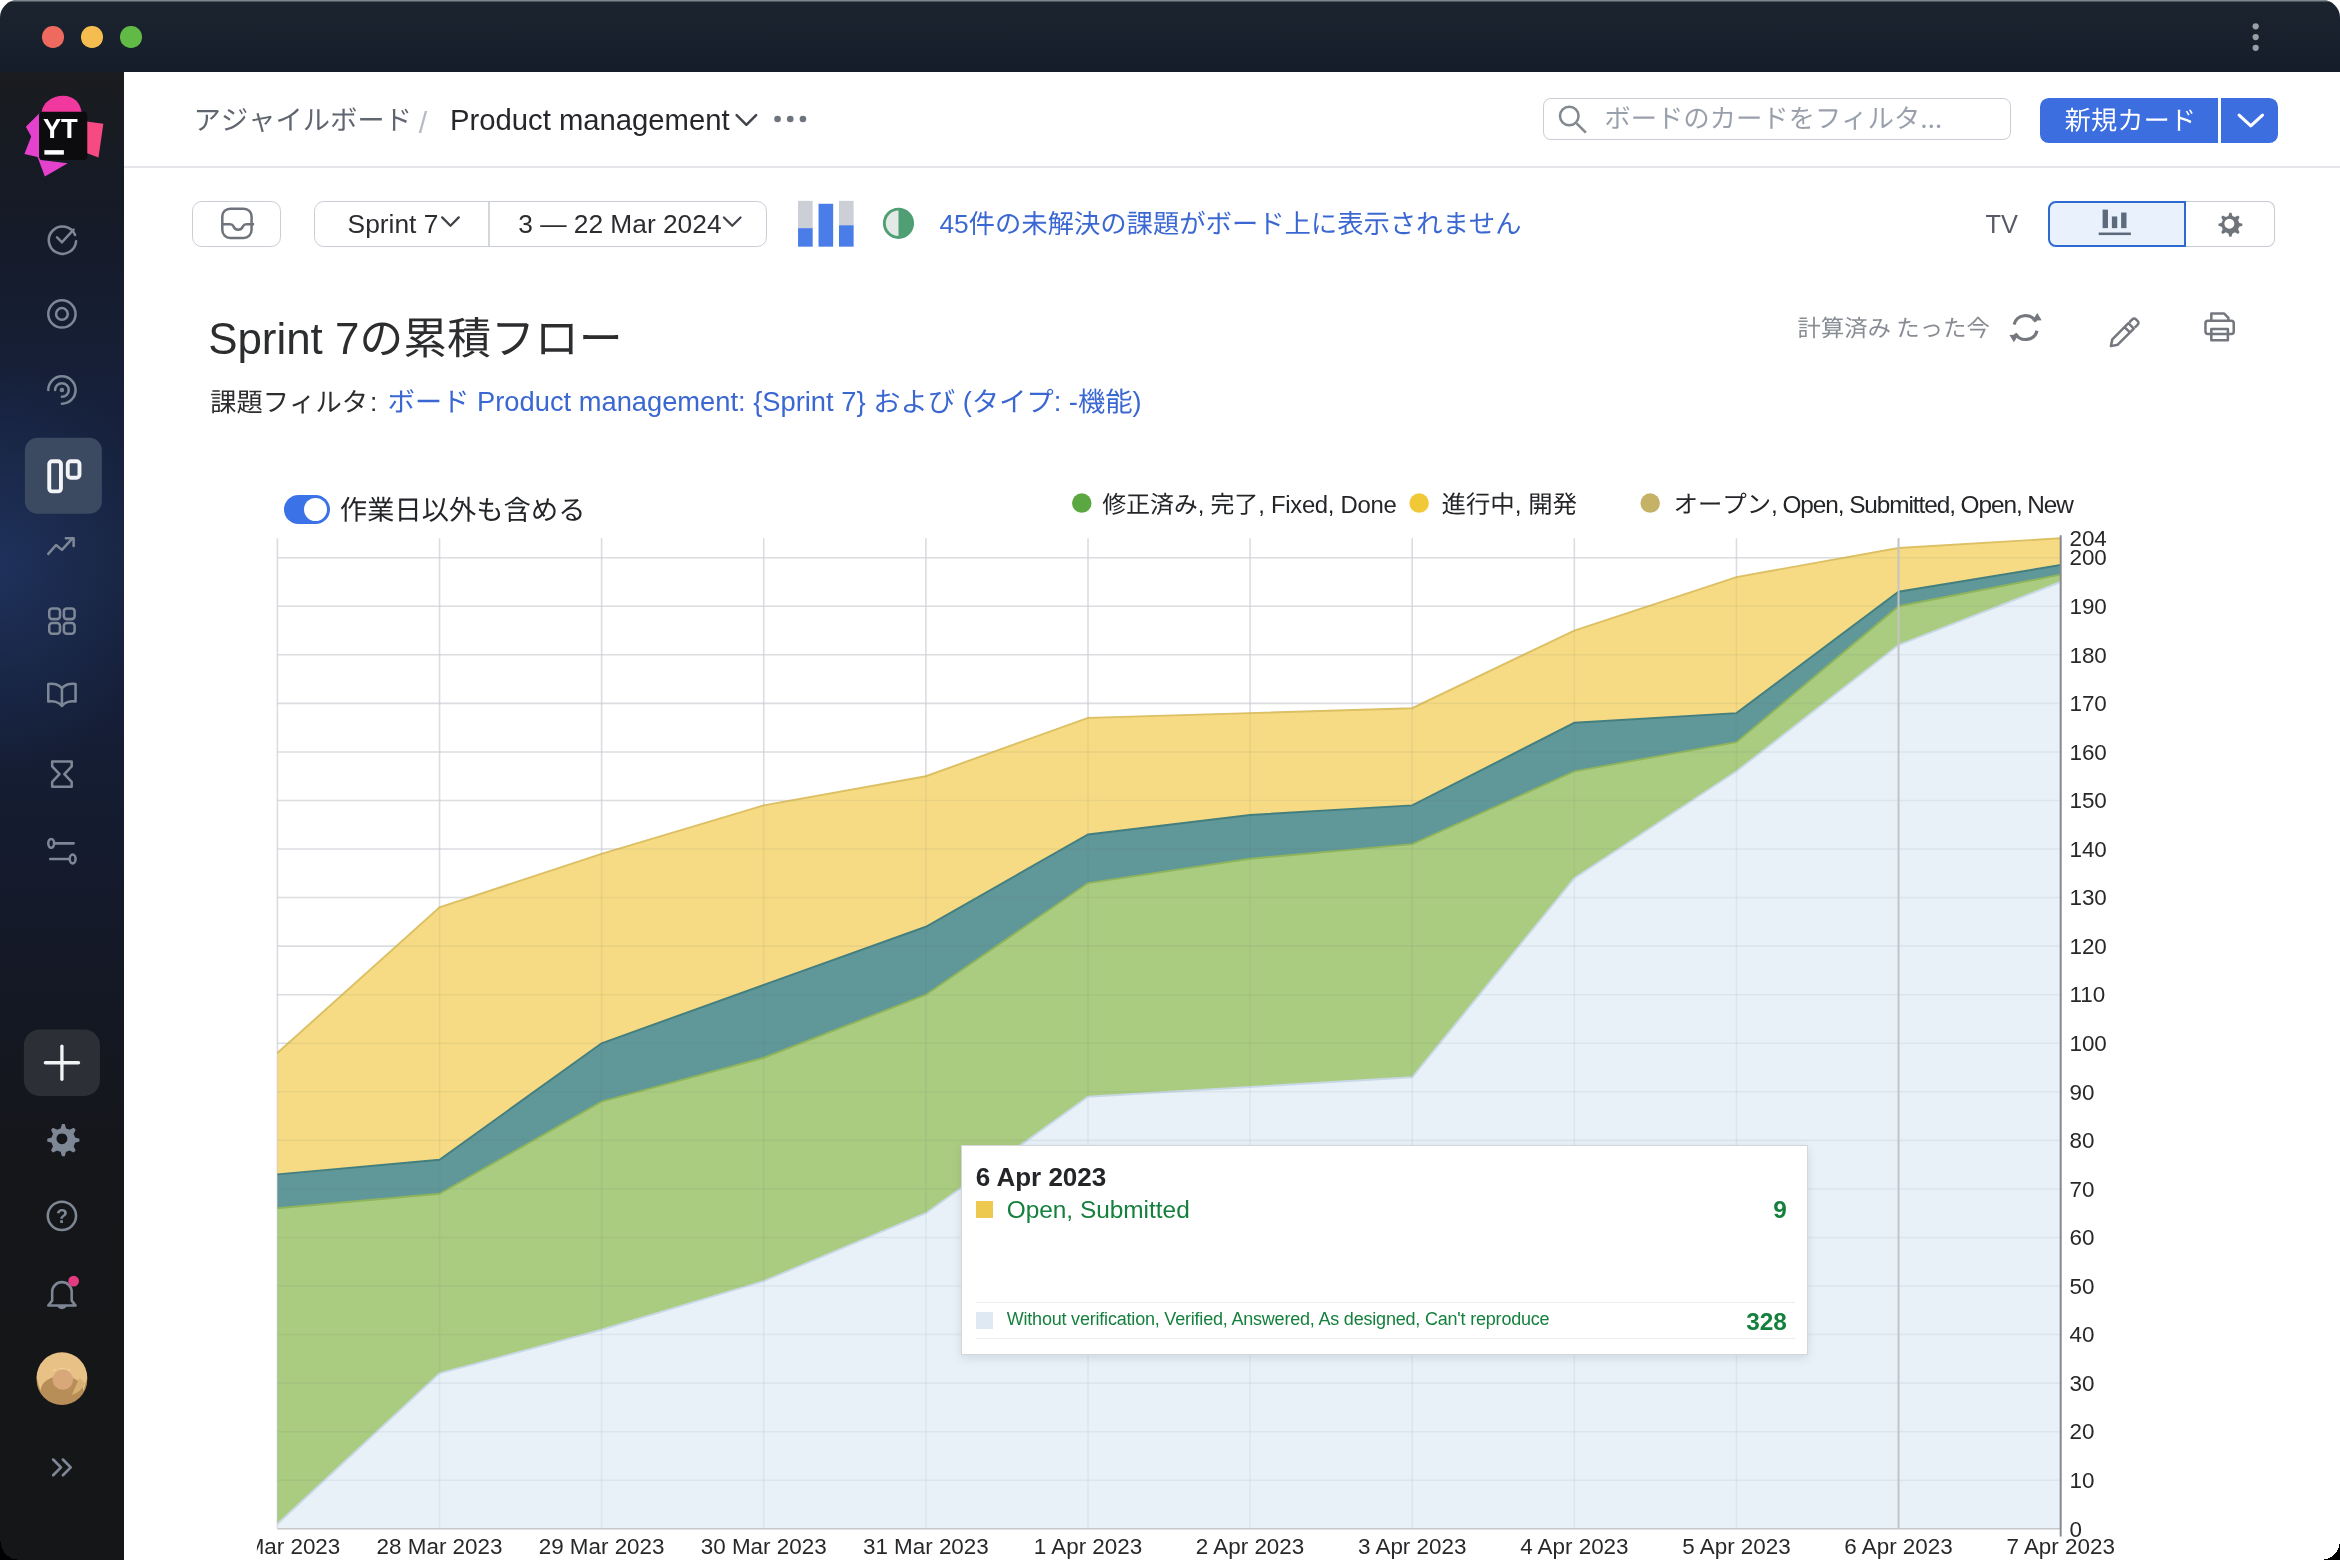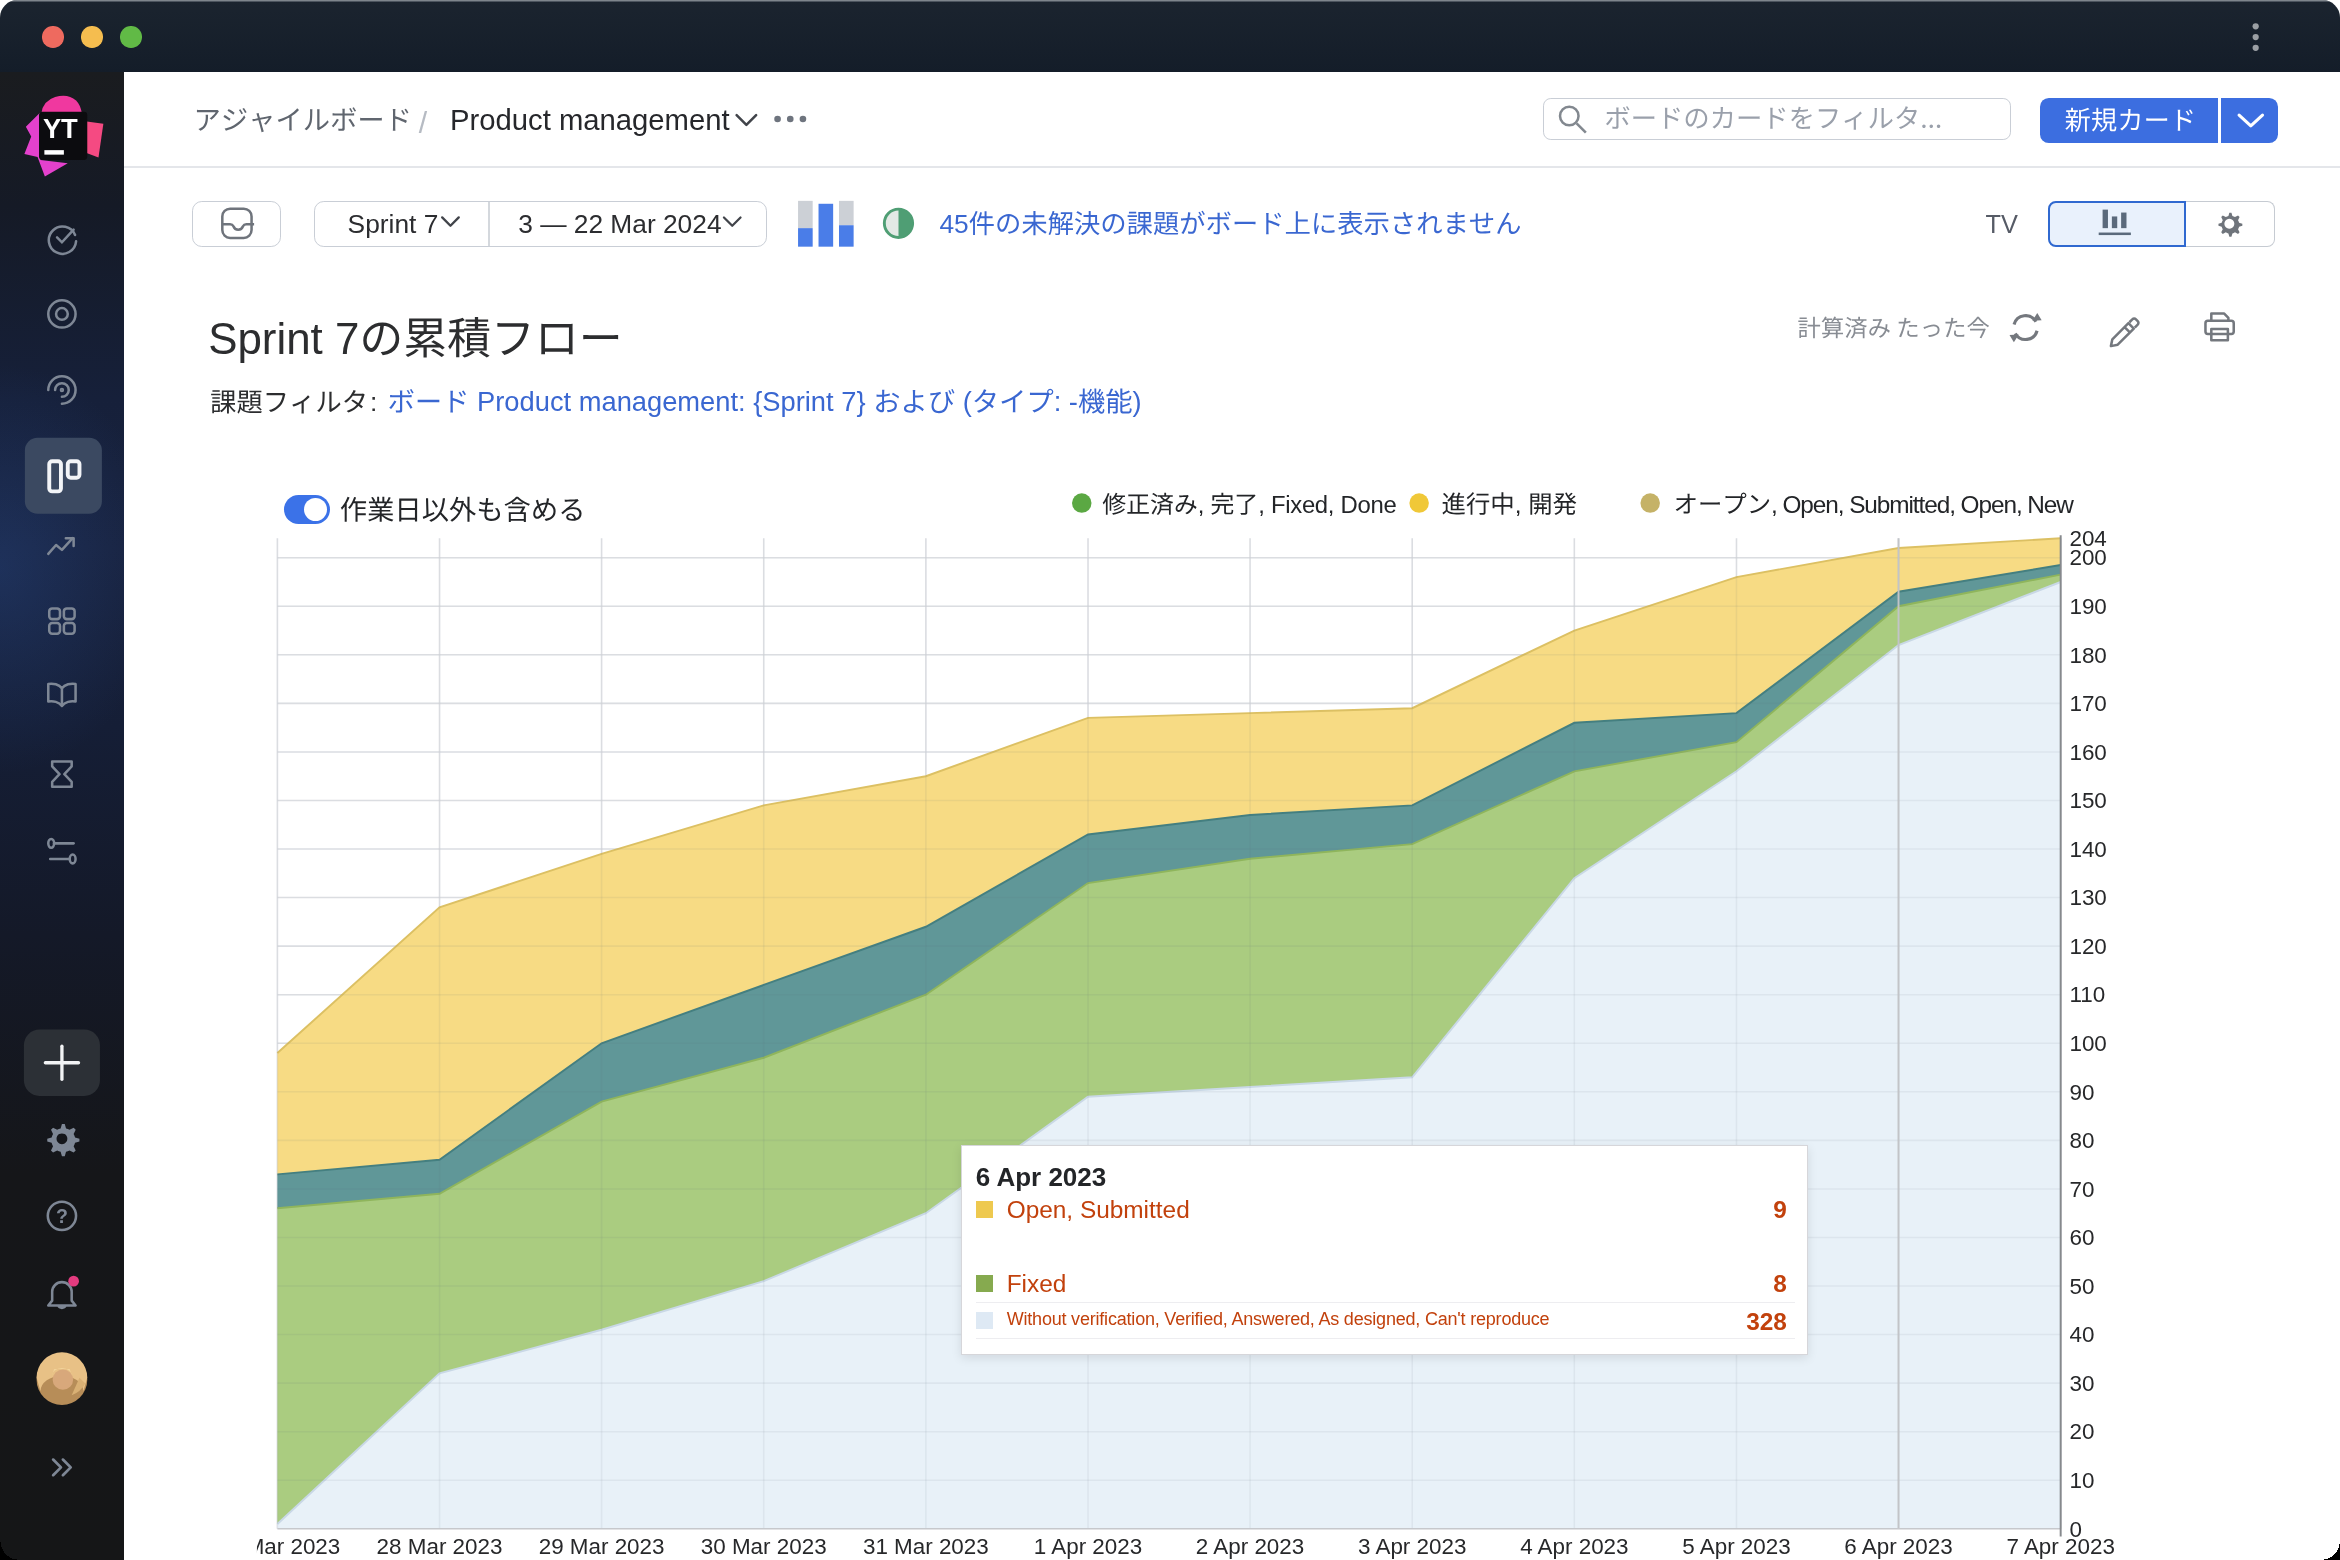--- a/index.html
+++ b/index.html
@@ -12,21 +12,21 @@
 .box{position:absolute;background:#fff;border:1.6px solid #c9ced6;border-radius:9.8px}
 #newcard{position:absolute;left:2040px;top:98px;width:238px;height:45px;border-radius:8.8px;background:#3c6ee0}
 #newcard .div{position:absolute;left:178px;top:0;width:2.9px;height:45px;background:#fff}
 #seg{position:absolute;left:2048px;top:201px;width:226px;height:46px}
 #segl{position:absolute;left:0;top:0;width:138px;height:46px;background:#e9f1fc;border:2px solid #3069d0;border-radius:7.8px 0 0 7.8px}
 #segr{position:absolute;left:138px;top:0;width:89px;height:46px;background:#fff;border:1.6px solid #c6cbd2;border-left:none;border-radius:0 7.8px 7.8px 0}
 #toggle{position:absolute;left:284px;top:495px;width:46px;height:29px;border-radius:14.6px;background:#3b72e8}
 #toggle .knob{position:absolute;right:2.9px;top:2.9px;width:23.4px;height:23.4px;border-radius:50%;background:#fff}
 #tooltip{position:absolute;left:961px;top:1145px;width:847px;height:210px;background:#fff;border:1px solid #d6d6da;box-shadow:0 2.9px 9.8px rgba(0,0,0,.10);z-index:5}
 #tooltip .t{position:absolute;left:13.7px;top:15.6px;font-size:26px;font-weight:bold;color:#232528}
-#tooltip .row{position:absolute;left:13.7px;width:819px;height:37px;font-size:24.4px;color:#c2410c}
+#tooltip .row{position:absolute;left:13.7px;width:819px;height:37px;font-size:24.4px;color:#15803d}
 #tooltip .sw{position:absolute;left:0;top:9.8px;width:17.6px;height:17.6px}
 #tooltip .lb{position:absolute;left:31px;top:4.9px;white-space:nowrap}
 #tooltip .n{position:absolute;right:7.8px;top:4.9px;font-weight:bold}
 .corner{position:absolute;width:18.5px;height:18.5px;bottom:0;background:radial-gradient(circle at 0px 0px, transparent 17.6px, #000 17.6px)}
 svg.overlay{position:absolute;left:0;top:0;z-index:3}
 </style></head><body>
 <div id="win">
 <div id="titlebar">
   <div class="tl" style="left:42px;background:#ee6a5f"></div>
   <div class="tl" style="left:81px;background:#f5bd4f"></div>
@@ -348,25 +348,20 @@
         </g>
 </g>
 </svg>
 <div id="tooltip">
   <div class="t">6 Apr 2023</div>
   <div class="row" style="top:45px">
         <div class="sw" style="background:#eec94f"></div>
         <div class="lb">Open, Submitted</div>
         <div class="n">9</div>
       </div>
-  <div class="row" style="top:119px">
-        <div class="sw" style="background:#86aa4f"></div>
-        <div class="lb">Fixed</div>
-        <div class="n">8</div>
-      </div>
   <div class="row" style="top:156px;border-top:1px solid #ededf0;border-bottom:1px solid #ededf0">
         <div class="sw" style="background:#dee9f4;top:8.8px"></div>
         <div class="lb" style="font-size:18px;letter-spacing:-0.2px;top:5.9px">Without verification, Verified, Answered, As designed, Can't reproduce</div>
         <div class="n">328</div>
       </div>
 </div>
 </div>
 <div class="corner" style="left:0;transform:scaleX(-1)"></div>
 <div class="corner" style="right:0"></div>
 

